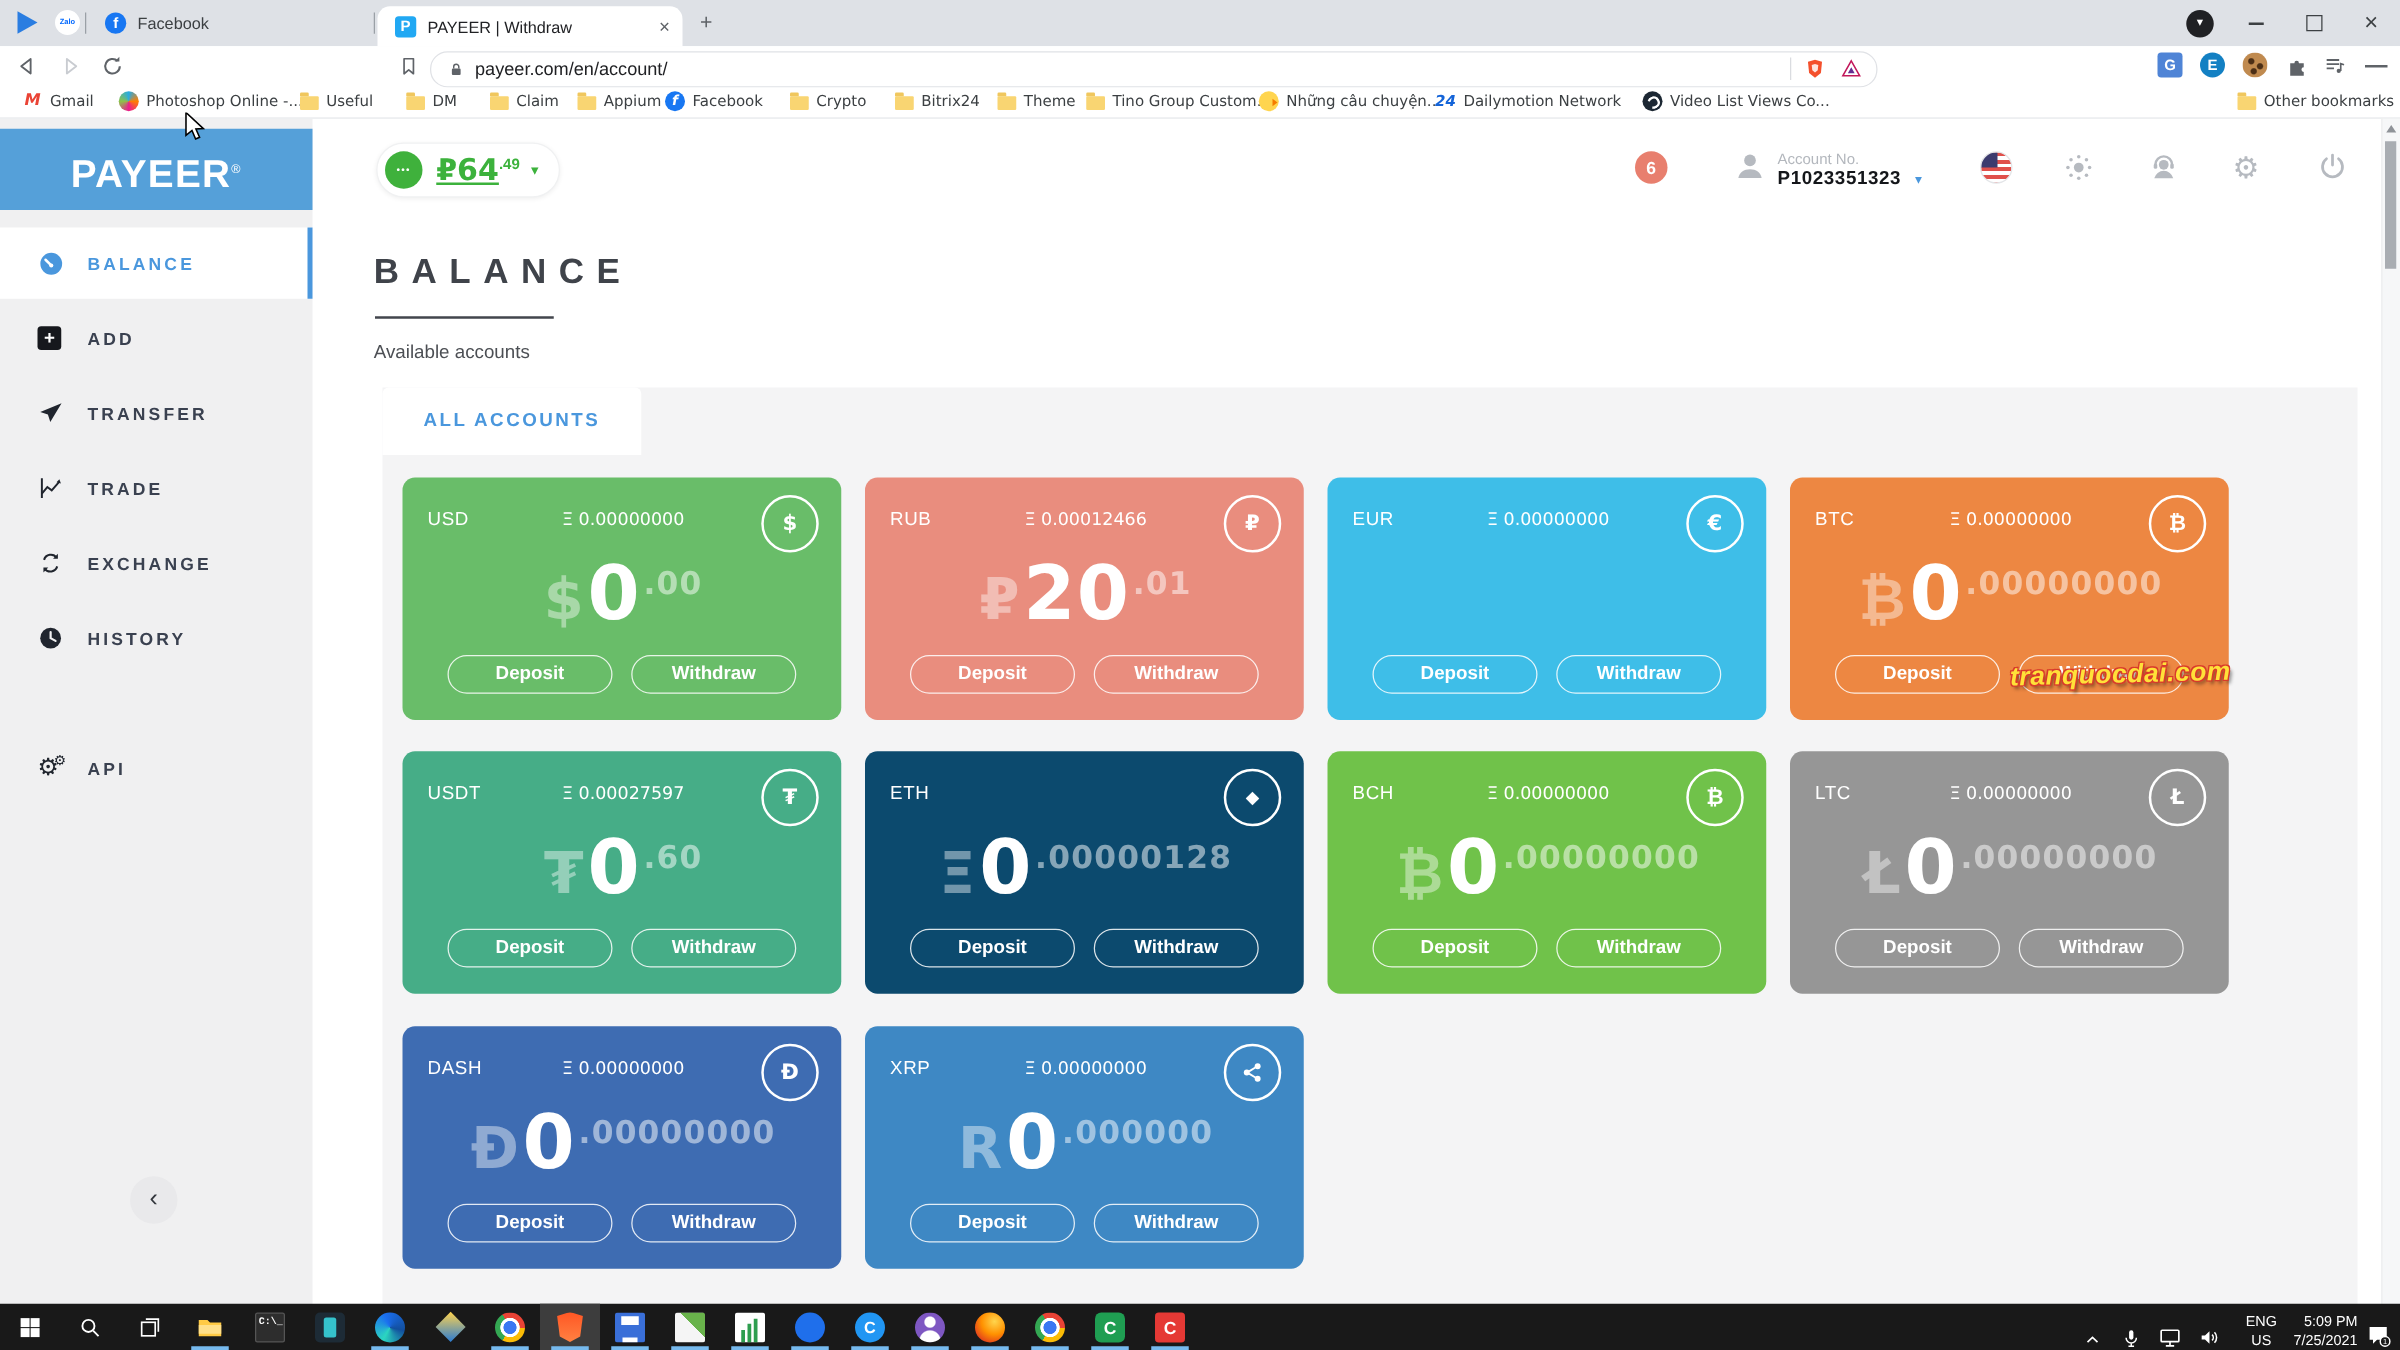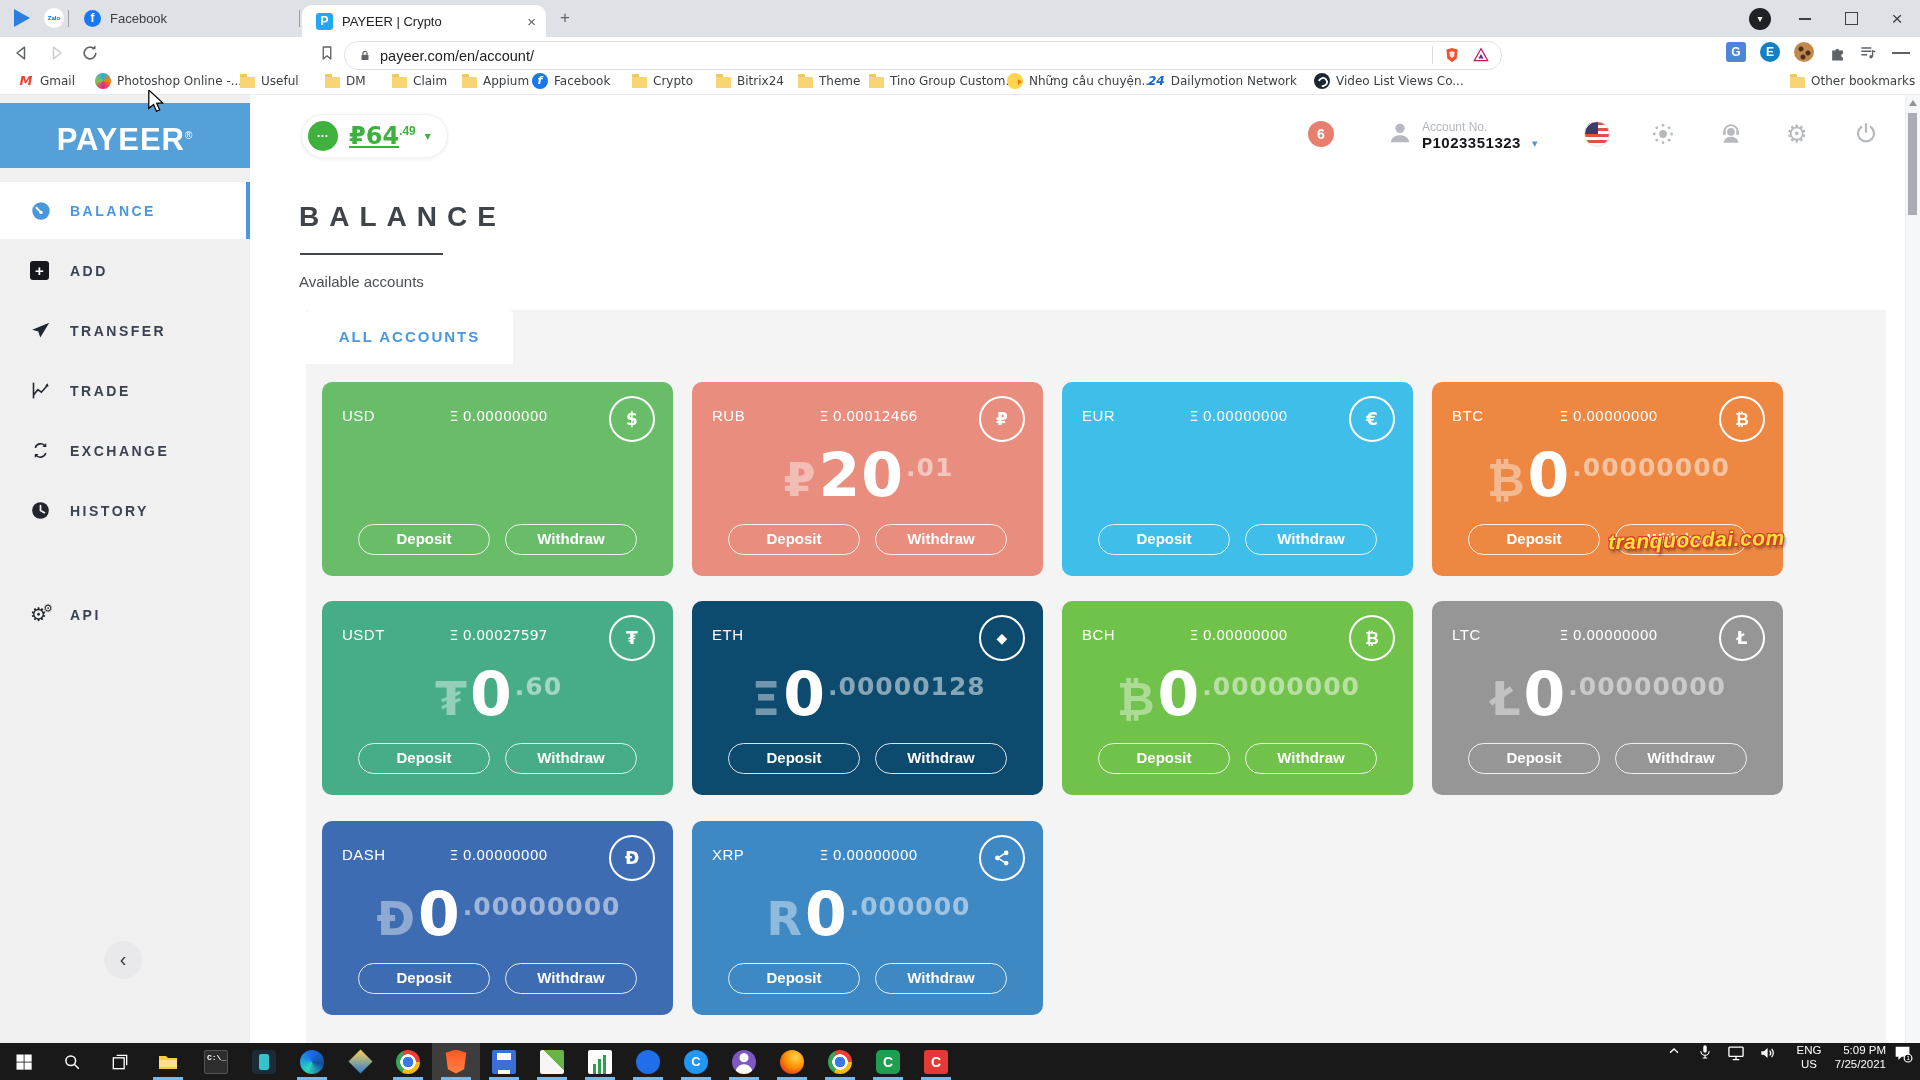--- a/index.html
+++ b/index.html
@@ -129,21 +129,21 @@
   .ti-brave{clip-path:polygon(50% 0,93% 14%,84% 82%,50% 100%,16% 82%,7% 14%);background:linear-gradient(#ff5724,#ff8243);}
   .ti-floppy{background:linear-gradient(#fff,#fff) 50% 3px/14px 7px no-repeat,linear-gradient(#fff,#fff) 50% 20px/12px 8px no-repeat,#3a6fd8;border-radius:2px;}
   .ti-notepad{background:linear-gradient(45deg,transparent 58%,#69b34b 58%),#f5f5f5;border-radius:2px;}
   .ti-stats{background:linear-gradient(#2e9e4f,#2e9e4f) 5px 100%/3px 10px no-repeat,linear-gradient(#2e9e4f,#2e9e4f) 10px 100%/3px 15px no-repeat,linear-gradient(#2e9e4f,#2e9e4f) 15px 100%/3px 19px no-repeat,#fff;border-radius:2px;}
   .ti-thumb{border-radius:50%;background:#1f6feb;font-size:12px;}
   .ti-chromec{border-radius:50%;background:#2196f3;font-size:13px;}
   .ti-person{border-radius:50%;background:radial-gradient(circle at 50% 32%,#fff 0 4px,transparent 5px),radial-gradient(circle at 50% 95%,#fff 0 8px,transparent 9px),#7e57c2;}
   .ti-firefox{border-radius:50%;background:radial-gradient(circle at 65% 30%,#ffd54d,#ff9100 45%,#e64a19 75%,#b71c1c);}
   .ti-cam{border-radius:5px;background:#1f9e52;font-size:14px;}
   .ti-redc{border-radius:3px;background:#e53935;font-size:14px;}
-  .tray{position:absolute;top:0;height:37px;display:flex;align-items:flex-start;color:#fff;}
+  .tray{position:absolute;top:0;height:37px;display:flex;align-items:flex-end;color:#fff;}
   .tray-txt{font-size:11.5px;line-height:1.25;text-align:center;color:#fff;}
 
   
   .cursor{position:absolute;left:146px;top:90px;z-index:99;pointer-events:none;}
 </style>
 </head>
 <body>
 
 <div class="screen">
 
@@ -151,21 +151,21 @@
     <span class="pin-play"></span>
     <span class="pin-zalo">Zalo</span>
     <span class="tabsep" style="left:68px"></span>
     <div class="tab" style="left:70px;width:228px;padding-left:14px;box-sizing:border-box">
       <span class="fav-fb">f</span>
       <span class="tlabel">Facebook</span>
     </div>
     <span class="tabsep" style="left:299px"></span>
     <div class="tab active" style="left:302px;width:244px;padding-left:14px;box-sizing:border-box">
       <span class="fav-p">P</span>
-      <span class="tlabel">PAYEER | Crypto</span>
+      <span class="tlabel">PAYEER | Withdraw</span>
       <span class="tclose">×</span>
     </div>
     <span class="newtab">+</span>
     <span class="mediabtn">▾</span>
     <span class="winbtn" style="left:1790px;width:30px">
         <span class="minbar"></span>
       </span>
     <span class="winbtn" style="left:1836px;width:30px">
         <span class="maxbox"></span>
       </span>
@@ -433,20 +433,21 @@
     <div class="panel-tab">ALL ACCOUNTS</div>
 
     <div class="card" style="left: 322px; top: 287px; background-color: rgb(105, 189, 105);">
       <div class="c-top">
           <span class="c-code">USD</span>
           <span class="c-eq cur">Ξ 0.00000000</span>
           <span class="c-ico">
             <i class="cur">$</i>
           </span>
         </div>
+      <div class="c-mid cur"><span class="c-sym">$</span><span class="c-int">0</span><span class="c-dec">.00</span></div>
       <div class="c-btns">
           <span class="c-btn">Deposit</span>
           <span class="c-btn">Withdraw</span>
         </div>
     </div>
     <div class="card" style="left: 692px; top: 287px; background-color: rgb(233, 141, 126);">
       <div class="c-top">
           <span class="c-code">RUB</span>
           <span class="c-eq cur">Ξ 0.00012466</span>
           <span class="c-ico">

